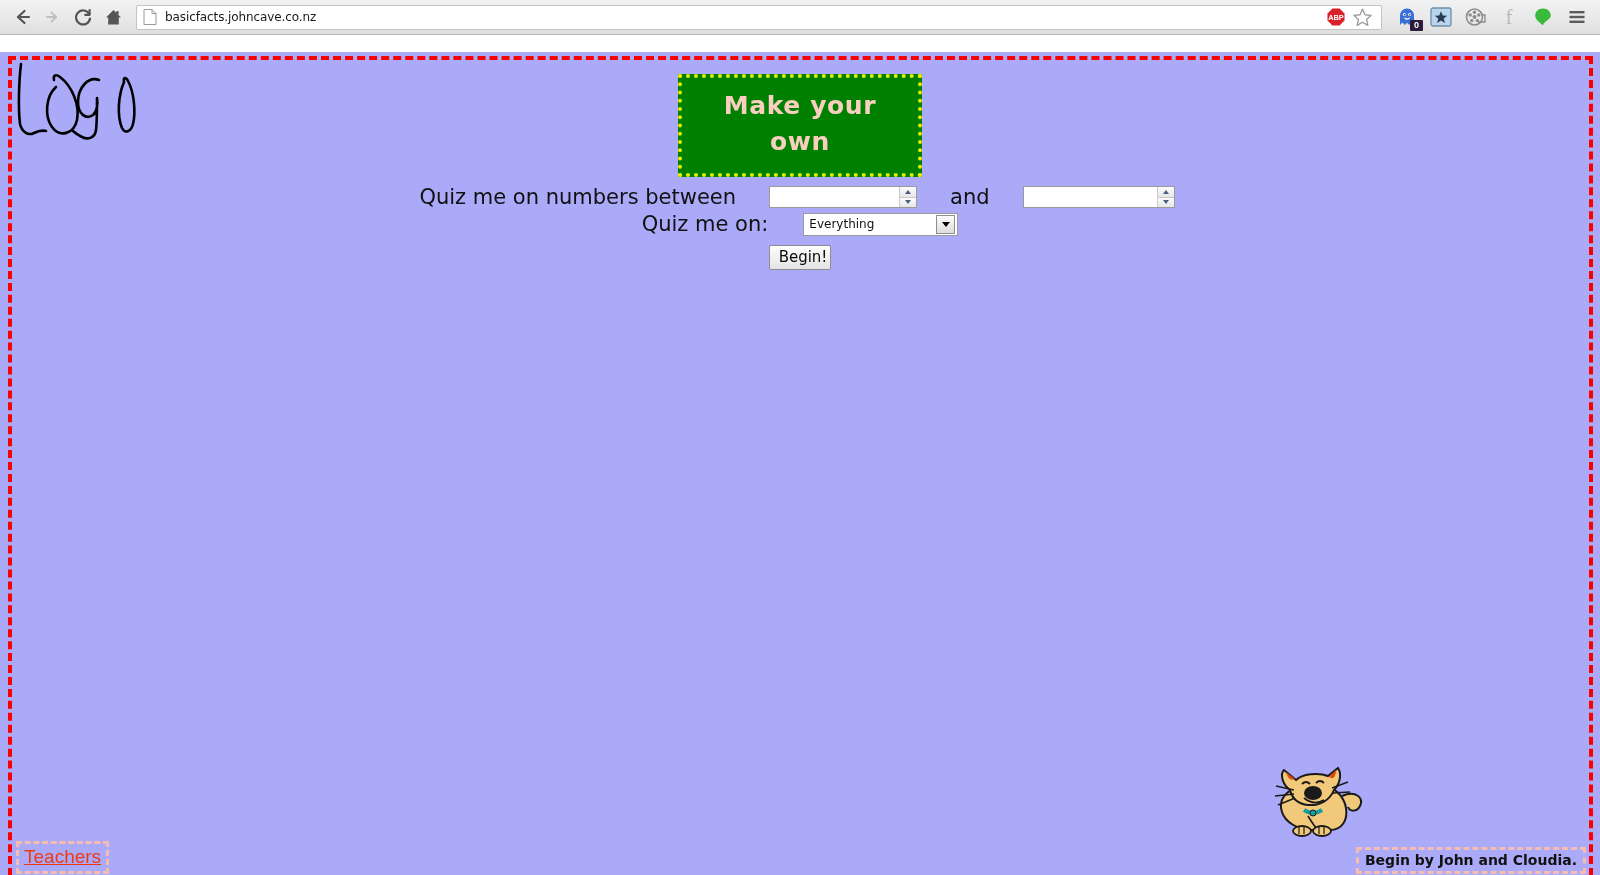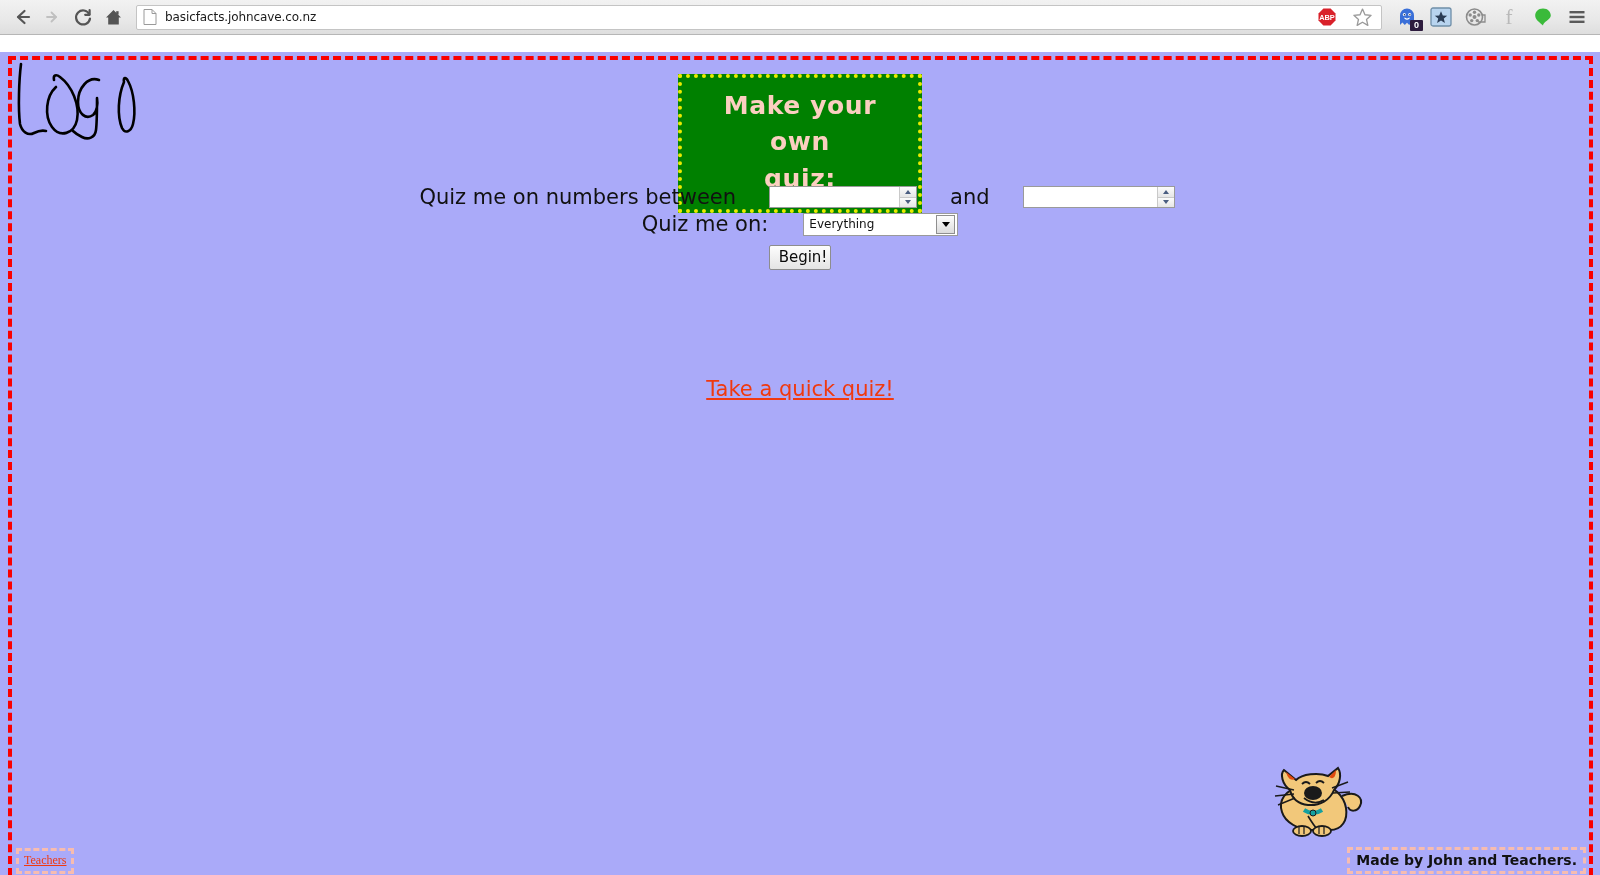--- a/index.html
+++ b/index.html
@@ -75,21 +75,21 @@
     color: #1a1a1a;
     font-family: "DejaVu Sans", sans-serif;
     letter-spacing: -0.1px;
     flex: 1;
     white-space: nowrap;
     overflow: hidden;
   }
   .url-right-icons {
     display: flex;
     align-items: center;
-    gap: 15px;
+    gap: 6px;
     flex: 0 0 auto;
     margin-right: 2px;
   }
 
   .ext-icons {
     display: flex;
     align-items: center;
     gap: 12px;
     padding-right: 12px;
     padding-left: 10px;
@@ -295,22 +295,22 @@
     width: 100px;
     height: 78px;
   }
 
   .teachers-link {
     position: absolute;
     left: 16px;
     bottom: 18px;
     border: 3px dashed #f7bcb0;
     padding: 2px 5px 3px 5px;
-    font-family: Liberation Serif, serif;
-    font-size: 12px;
+    font-family: Liberation Sans, sans-serif;
+    font-size: 19px;
     color: #f0390f;
     text-decoration: underline;
     cursor: pointer;
     box-sizing: border-box;
   }
 
   .made-by {
     position: absolute;
     right: 14px;
     bottom: 18px;
@@ -444,21 +444,20 @@
           <path d="M9 4 C7 20 6 48 8 64 C10 72 16 76 22 73 C26 71 30 70 34 71"></path>
           <path d="M44 27 C34 36 32 56 40 67 C48 78 62 74 65 60 C68 45 60 26 48 17 C44 14 41 15 42 20"></path>
           <path d="M87 20 C76 16 66 28 66 42 C66 54 74 60 81 55 C85 52 86 44 85 38 C85 48 85 62 84 70 C83 78 76 80 70 77 C66 75 63 73 61 71"></path>
           <path d="M112 22 C106 36 105 56 110 68 C113 74 119 72 121 64 C124 52 122 32 116 21 C114 17 111 17 112 22"></path>
         </g>
       </svg>
     </div>
 
     <div class="banner">
       <div class="banner-text">Make your own</div>
-      <div class="banner-text">quiz:</div>
     </div>
 
     <div class="form-area">
 
       <div class="form-row">
         <span class="form-label">Quiz me on numbers between</span>
         <span class="spin-field w1">
           <input class="spin-input" type="text" value="" placeholder="" style="">
           <span class="spin-btns">
             <span class="spin-up">
@@ -492,23 +491,20 @@
             <span class="tri dn"></span>
           </span>
         </span>
       </div>
 
       <div class="form-row begin-row">
         <button class="begin-btn">Begin!</button>
       </div>
     </div>
 
-    <div class="quick-quiz-wrap">
-      <span class="quick-quiz-link">Take a quick quiz!</span>
-    </div>
 
     <div class="cat">
       <svg width="100" height="78" viewBox="0 0 100 78">
 
         <path d="M74 36 C88 30 96 38 92 46 C89 52 82 52 80 47" fill="#f2c87a" stroke="#1a1a1a" stroke-width="2"></path>
 
         <path d="M30 28 C18 30 10 40 14 52 C17 62 30 70 44 70 L62 70 C74 70 80 60 78 48 C76 36 66 26 52 24 Z" fill="#f2c87a" stroke="#1a1a1a" stroke-width="2"></path>
 
         <path d="M22 30 C14 24 12 14 16 10 L28 20 C34 14 50 12 60 16 L70 8 C74 14 72 24 66 30 C62 40 52 46 40 45 C30 44 24 38 22 30 Z" fill="#f2c87a" stroke="#1a1a1a" stroke-width="2"></path>
 
@@ -541,16 +537,16 @@
         <g stroke="#1a1a1a" stroke-width="1.2">
           <path d="M31 67 L31 74"></path>
             <path d="M36 67 L36 74"></path>
           <path d="M51 67 L51 74"></path>
             <path d="M56 67 L56 74"></path>
         </g>
       </svg>
     </div>
 
     <span class="teachers-link">Teachers</span>
-    <span class="made-by">Made by John and Teachers.</span>
+    <span class="made-by">Begin by John and Cloudia.</span>
 
   </div>
 </div>
 
 </body></html>

